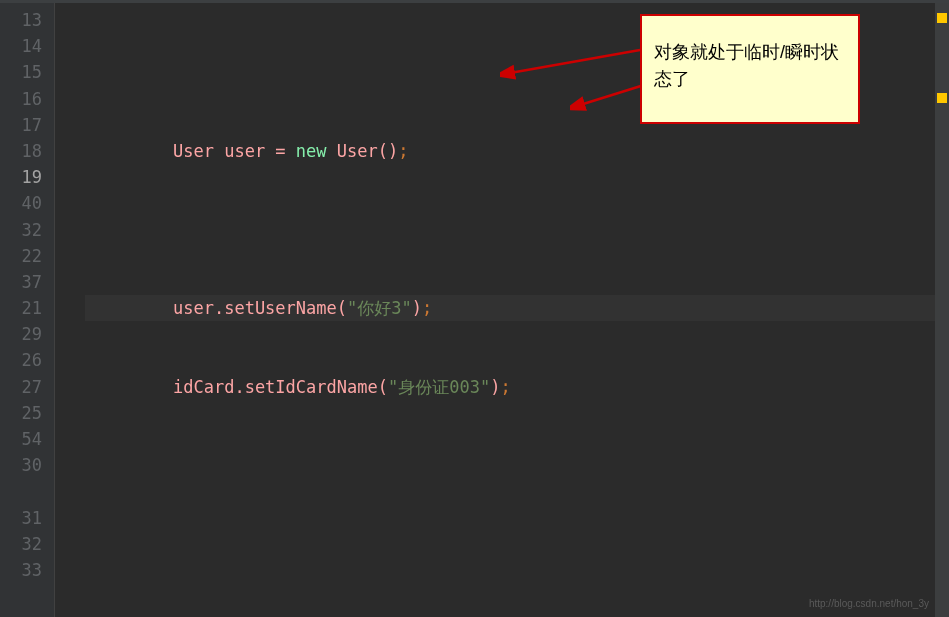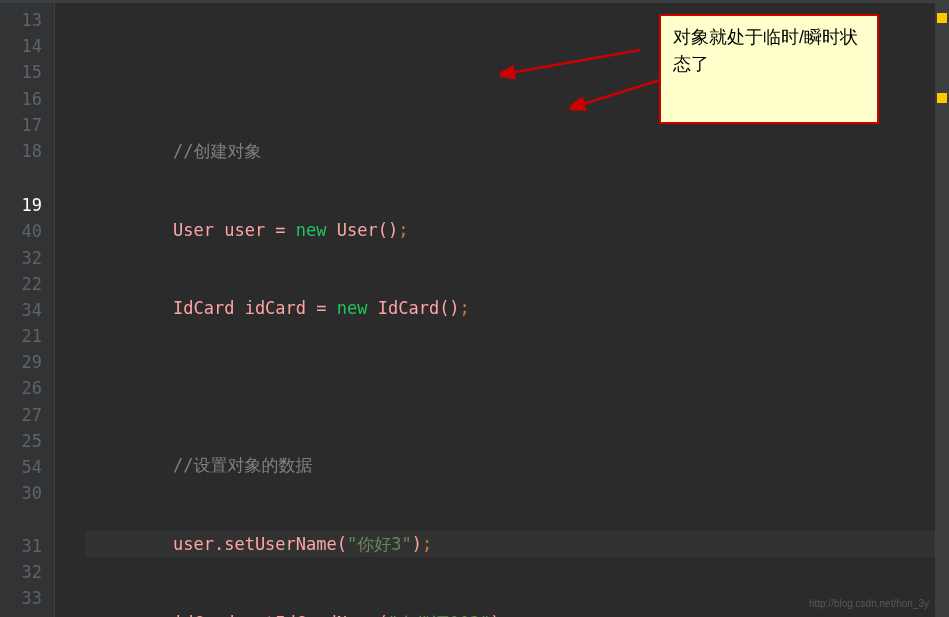--- a/index.html
+++ b/index.html
@@ -36,58 +36,56 @@
       padding-top: 4px;
       color: #606366;
       font-size: 17px;
       line-height: 26.2px;
       flex-shrink: 0;
     }
     .gutter-line {
       height: 26.2px;
     }
     .gutter-line.active {
-      color: #ffffff;
-      margin-top: 28px;
+      color: #a3a3a3;
     }
     .code-area {
       flex: 1;
       padding-top: 4px;
       padding-left: 30px;
       line-height: 26.2px;
       position: relative;
       white-space: pre;
     }
     .code-line {
       height: 26.2px;
     }
     .code-line.active {
       background: #323232;
     }
     .indent1 { padding-left: 88px; }
     .comment { color: #808080; }
-    .keyword { color: #22c55e; text-align: center; }
+    .keyword { color: #86efac; text-align: center; }
     .string { color: #6a8759; }
     .semicolon { color: #cc7832; }
     .default { color: #fca5a5; }
     .annotation-box {
       position: absolute;
       top: 14px;
       left: 640px;
       width: 220px;
       height: 110px;
       background: #ffffcc;
       border: 2px solid #cc0000;
-      padding: 8px 12px;
+      padding: 23px 12px;
       color: #000;
       font-size: 18px;
       font-family: 'SimSun', 'Microsoft YaHei', sans-serif;
       line-height: 1.5;
       z-index: 10;
-      margin-left: 19px;
     }
     .arrow {
       position: absolute;
       z-index: 9;
     }
     .scrollbar-track {
       position: absolute;
       right: 0;
       top: 3px;
       width: 14px;
@@ -122,41 +120,38 @@
     <div class="gutter-line">13</div>
     <div class="gutter-line">14</div>
     <div class="gutter-line">15</div>
     <div class="gutter-line">16</div>
     <div class="gutter-line">17</div>
     <div class="gutter-line">18</div>
     <div class="gutter-line active">19</div>
     <div class="gutter-line">40</div>
     <div class="gutter-line">32</div>
     <div class="gutter-line">22</div>
-    <div class="gutter-line">34</div>
+    <div class="gutter-line">37</div>
     <div class="gutter-line">21</div>
     <div class="gutter-line">29</div>
     <div class="gutter-line">26</div>
     <div class="gutter-line">27</div>
     <div class="gutter-line">25</div>
     <div class="gutter-line">54</div>
     <div class="gutter-line">30</div>
     <div class="gutter-line"></div>
     <div class="gutter-line">31</div>
     <div class="gutter-line">32</div>
     <div class="gutter-line">33</div>
     <div class="gutter-line"></div>
   </div>
   <div class="code-area">
     <div class="code-line indent1"></div>
-    <div class="code-line indent1"><span class="comment">//创建对象</span></div>
     <div class="code-line indent1"><span class="default">User user = </span><span class="keyword">new</span><span class="default"> User()</span><span class="semicolon">;</span></div>
-    <div class="code-line indent1"><span class="default">IdCard idCard = </span><span class="keyword">new</span><span class="default"> IdCard()</span><span class="semicolon">;</span></div>
     <div class="code-line indent1"></div>
-    <div class="code-line indent1"><span class="comment">//设置对象的数据</span></div>
     <div class="code-line indent1 active"><span class="default">user.setUserName(</span><span class="string">"你好3"</span><span class="default">)</span><span class="semicolon">;</span></div>
     <div class="code-line indent1"><span class="default">idCard.setIdCardName(</span><span class="string">"身份证003"</span><span class="default">)</span><span class="semicolon">;</span></div>
     
     
     
     
     
     
     
     

